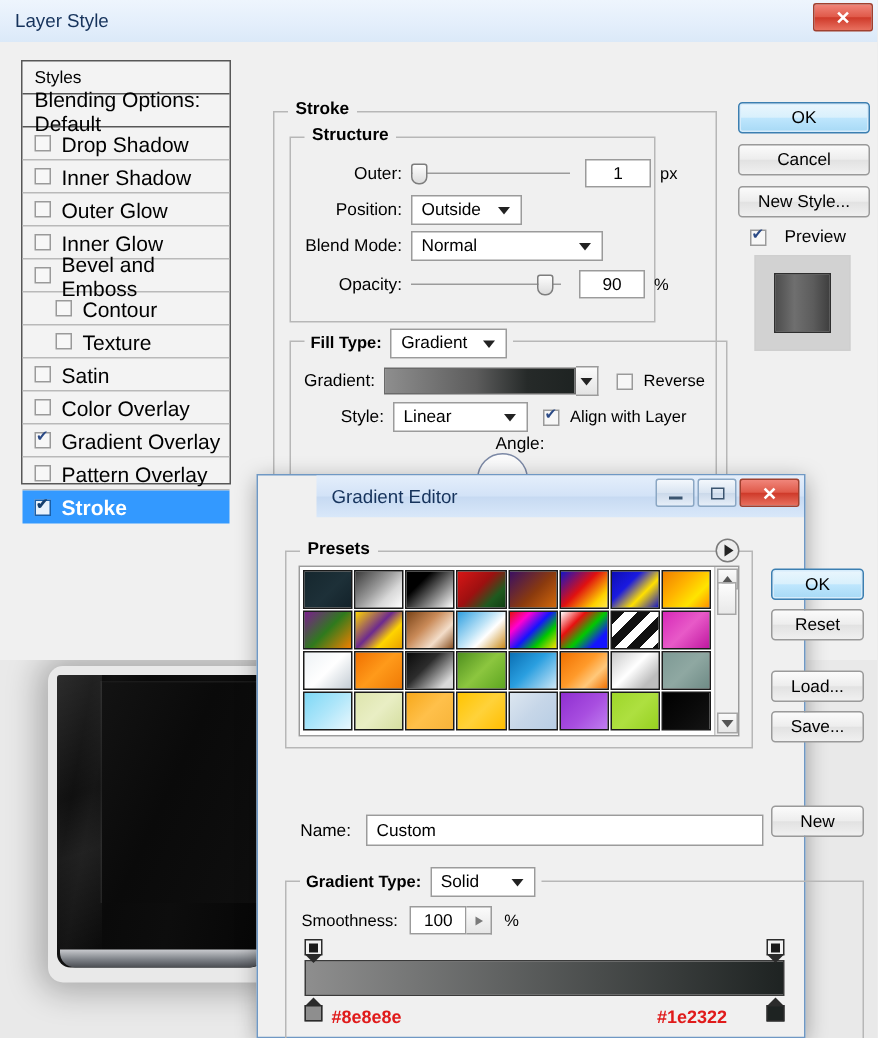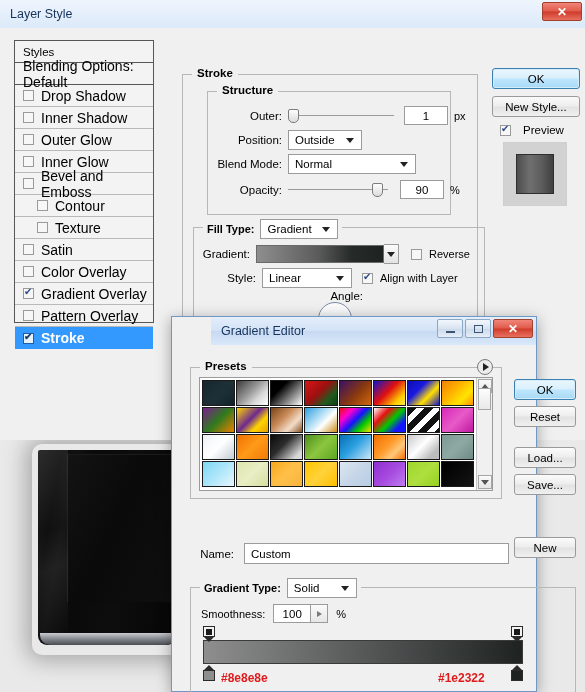--- a/index.html
+++ b/index.html
@@ -109,21 +109,21 @@
   
   .group {
     position: absolute; border: 1px solid #b7b7b7;
   }
   .group > .legend {
     position: absolute; top: -8px; left: 9px; background: #f0f0f0;
     padding: 0 5px; font-weight: bold; font-size: 11.5px;
   }
 
   #grp-stroke { left: 182px; top: 46px; width: 296px; height: 259px; }
-  #grp-structure { left: 24px; top: 16px; width: 244px; height: 124px; }
+  #grp-structure { left: 10px; top: 16px; width: 244px; height: 124px; }
   #grp-filltype { left: 10px; top: 152px; width: 292px; height: 96px; }
   #grp-filltype > .legend-inline {
     position: absolute; top: -9px; left: 9px; background: #f0f0f0; padding: 0 4px;
     display: flex; align-items: center; gap: 6px;
   }
 
   .row { position: absolute; display: flex; align-items: center; }
   .lbl { text-align: right; font-size: 11.5px; }
 
   .txtfield {
@@ -475,20 +475,21 @@
             <div class="knob" style="left:54px;"></div>
           </div>
           <div class="txtfield" style="width:44px;margin-left:12px;">100</div>
           <span style="margin-left:6px;">%</span>
         </div>
       </div>
     </div>
 
     <div class="sidebtns">
       <div class="btn primary">OK</div>
+      <div class="btn">Cancel</div>
       <div class="btn">New Style...</div>
       <div class="preview-row">
         <span class="cb checked"></span>
         <span>Preview</span>
       </div>
       <div class="preview-swatch">
         <div class="inner"></div>
       </div>
     </div>
   </div>

